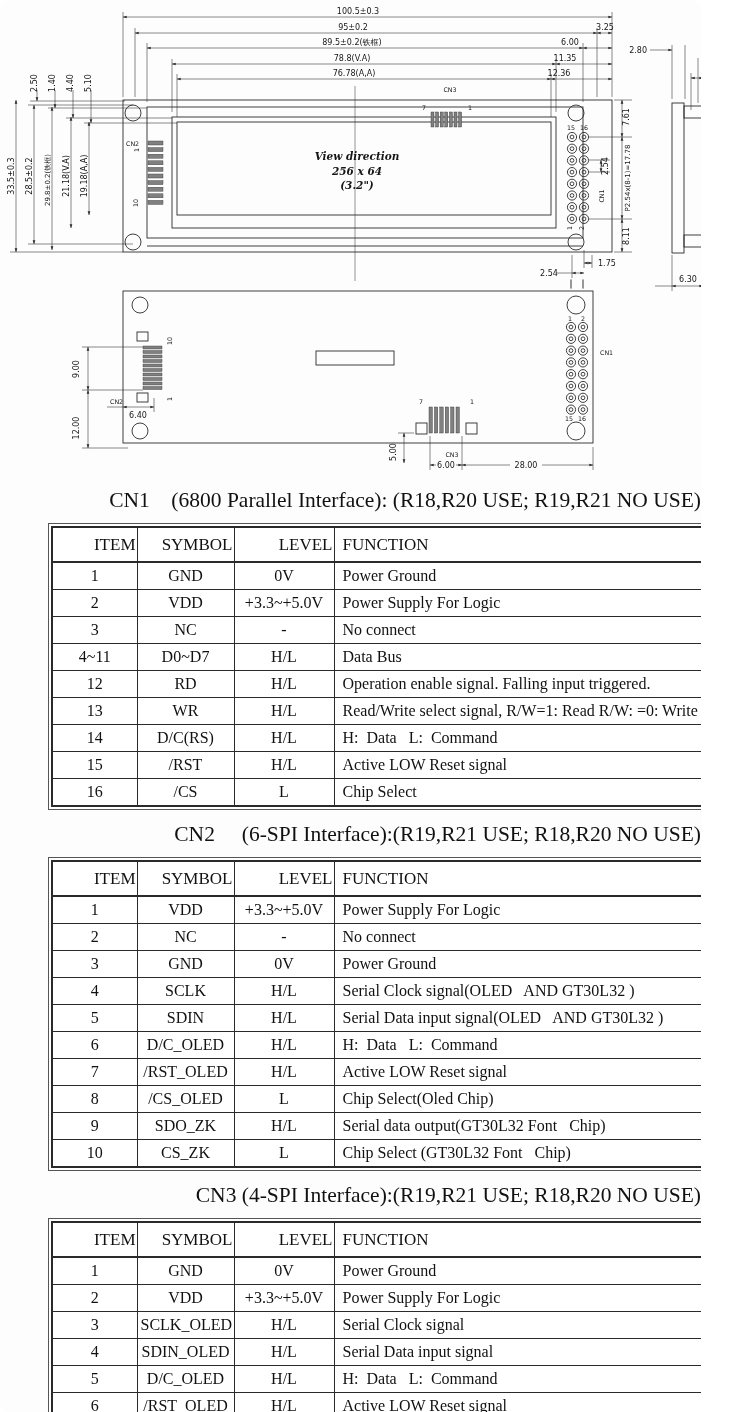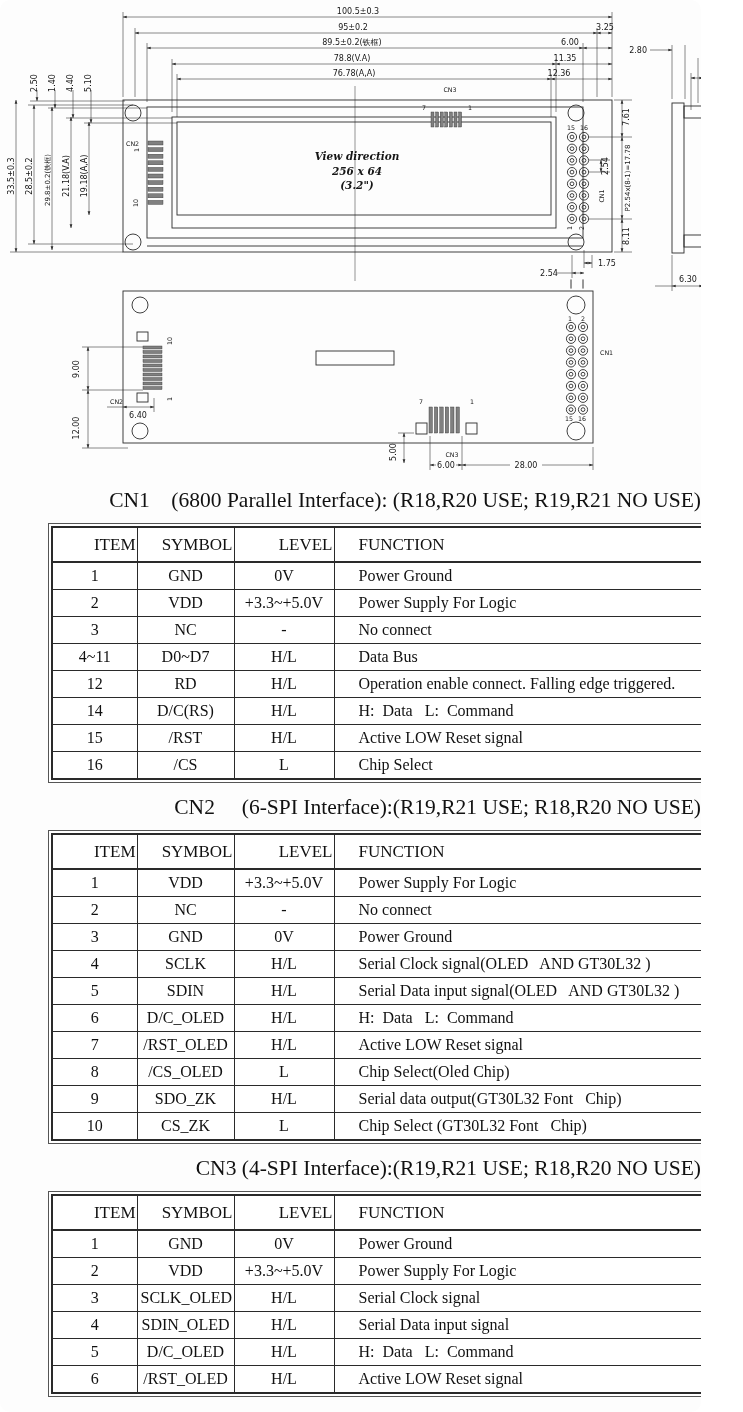--- a/index.html
+++ b/index.html
@@ -13,21 +13,21 @@
   svg text.d6{font-size:6.3px;}
   svg text.d7{font-size:7px;}
   svg text.ts{text-anchor:start;}
   svg text.te{text-anchor:end;}
   svg text.vt{font-family:"DejaVu Serif",serif;font-style:italic;font-weight:bold;font-size:10.5px;}
   .sec-title{font-size:21.5px;font-weight:normal;margin:8px 0 10px 20px;white-space:pre;text-align:right;}
   .tblw{margin:0 0 12px 48px;width:676px;box-sizing:border-box;border:1px solid #555;padding:2px;background:#fff;}
   table{width:100%;border-collapse:collapse;border:2px solid #2a2a2a;table-layout:fixed;}
   th{font-weight:normal;font-size:17px;height:31px;border:1px solid #2a2a2a;border-bottom:2px solid #2a2a2a;text-align:right;}
   td{font-size:16px;height:24px;border:1px solid #2a2a2a;text-align:center;white-space:pre-wrap;padding:1px 3px;}
-  th.fn,td.fn{text-align:left;padding-left:24px;}
+  th.fn,td.fn{text-align:left;padding-left:8px;}
 </style>
 </head>
 <body>
 
 <div class="page">
 
 <svg width="743" height="480" viewBox="0 0 743 480">
   <defs>
     <marker id="ar" viewBox="0 0 10 10" refX="9.5" refY="5" markerWidth="9" markerHeight="7" orient="auto-start-reverse">
       <path d="M0,1.5 L10,5 L0,8.5 z" fill="#2b2b2b"></path>
@@ -379,21 +379,27 @@
           <tr>
             <td>4~11</td>
             <td>D0~D7</td>
             <td>H/L</td>
             <td class="fn">Data Bus</td>
           </tr>
           <tr>
             <td>12</td>
             <td>RD</td>
             <td>H/L</td>
-            <td class="fn">Operation enable connect. Falling edge triggered.</td>
+            <td class="fn">Operation enable signal. Falling input triggered.</td>
+          </tr>
+          <tr>
+            <td>13</td>
+            <td>WR</td>
+            <td>H/L</td>
+            <td class="fn">Read/Write select signal, R/W=1: Read R/W: =0: Write</td>
           </tr>
           <tr>
             <td>14</td>
             <td>D/C(RS)</td>
             <td>H/L</td>
             <td class="fn">H:  Data   L:  Command</td>
           </tr>
           <tr>
             <td>15</td>
             <td>/RST</td>

